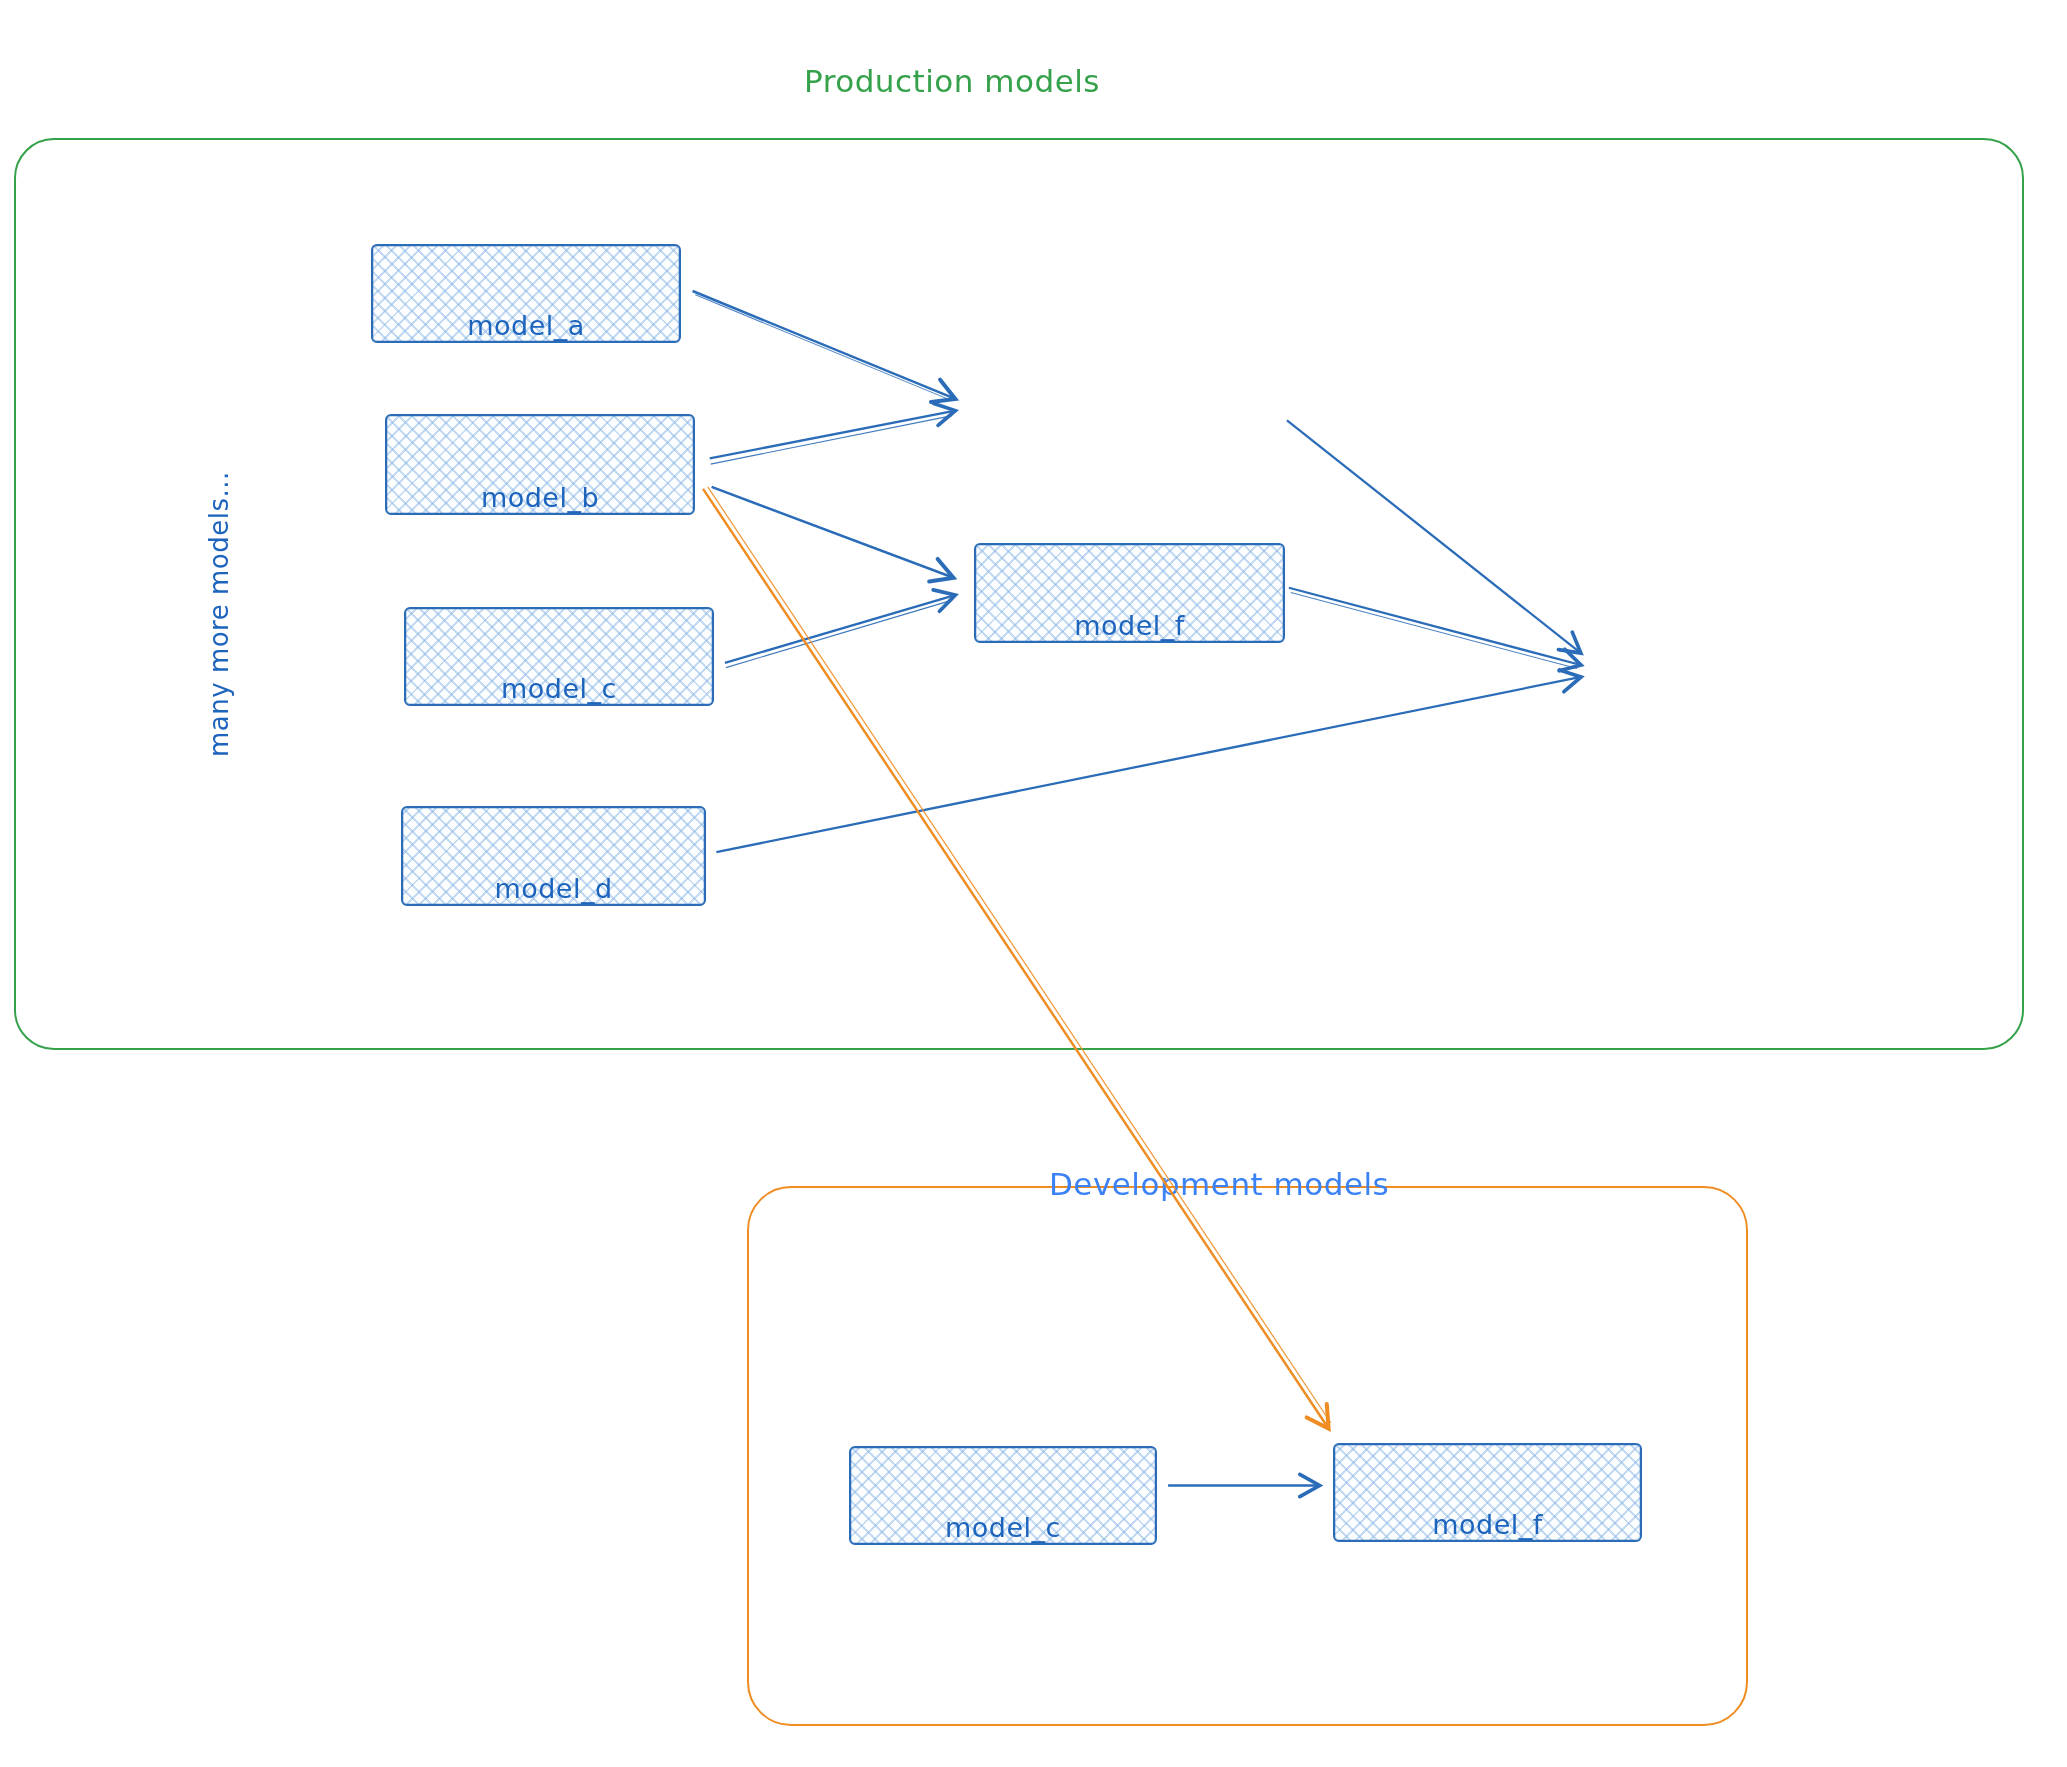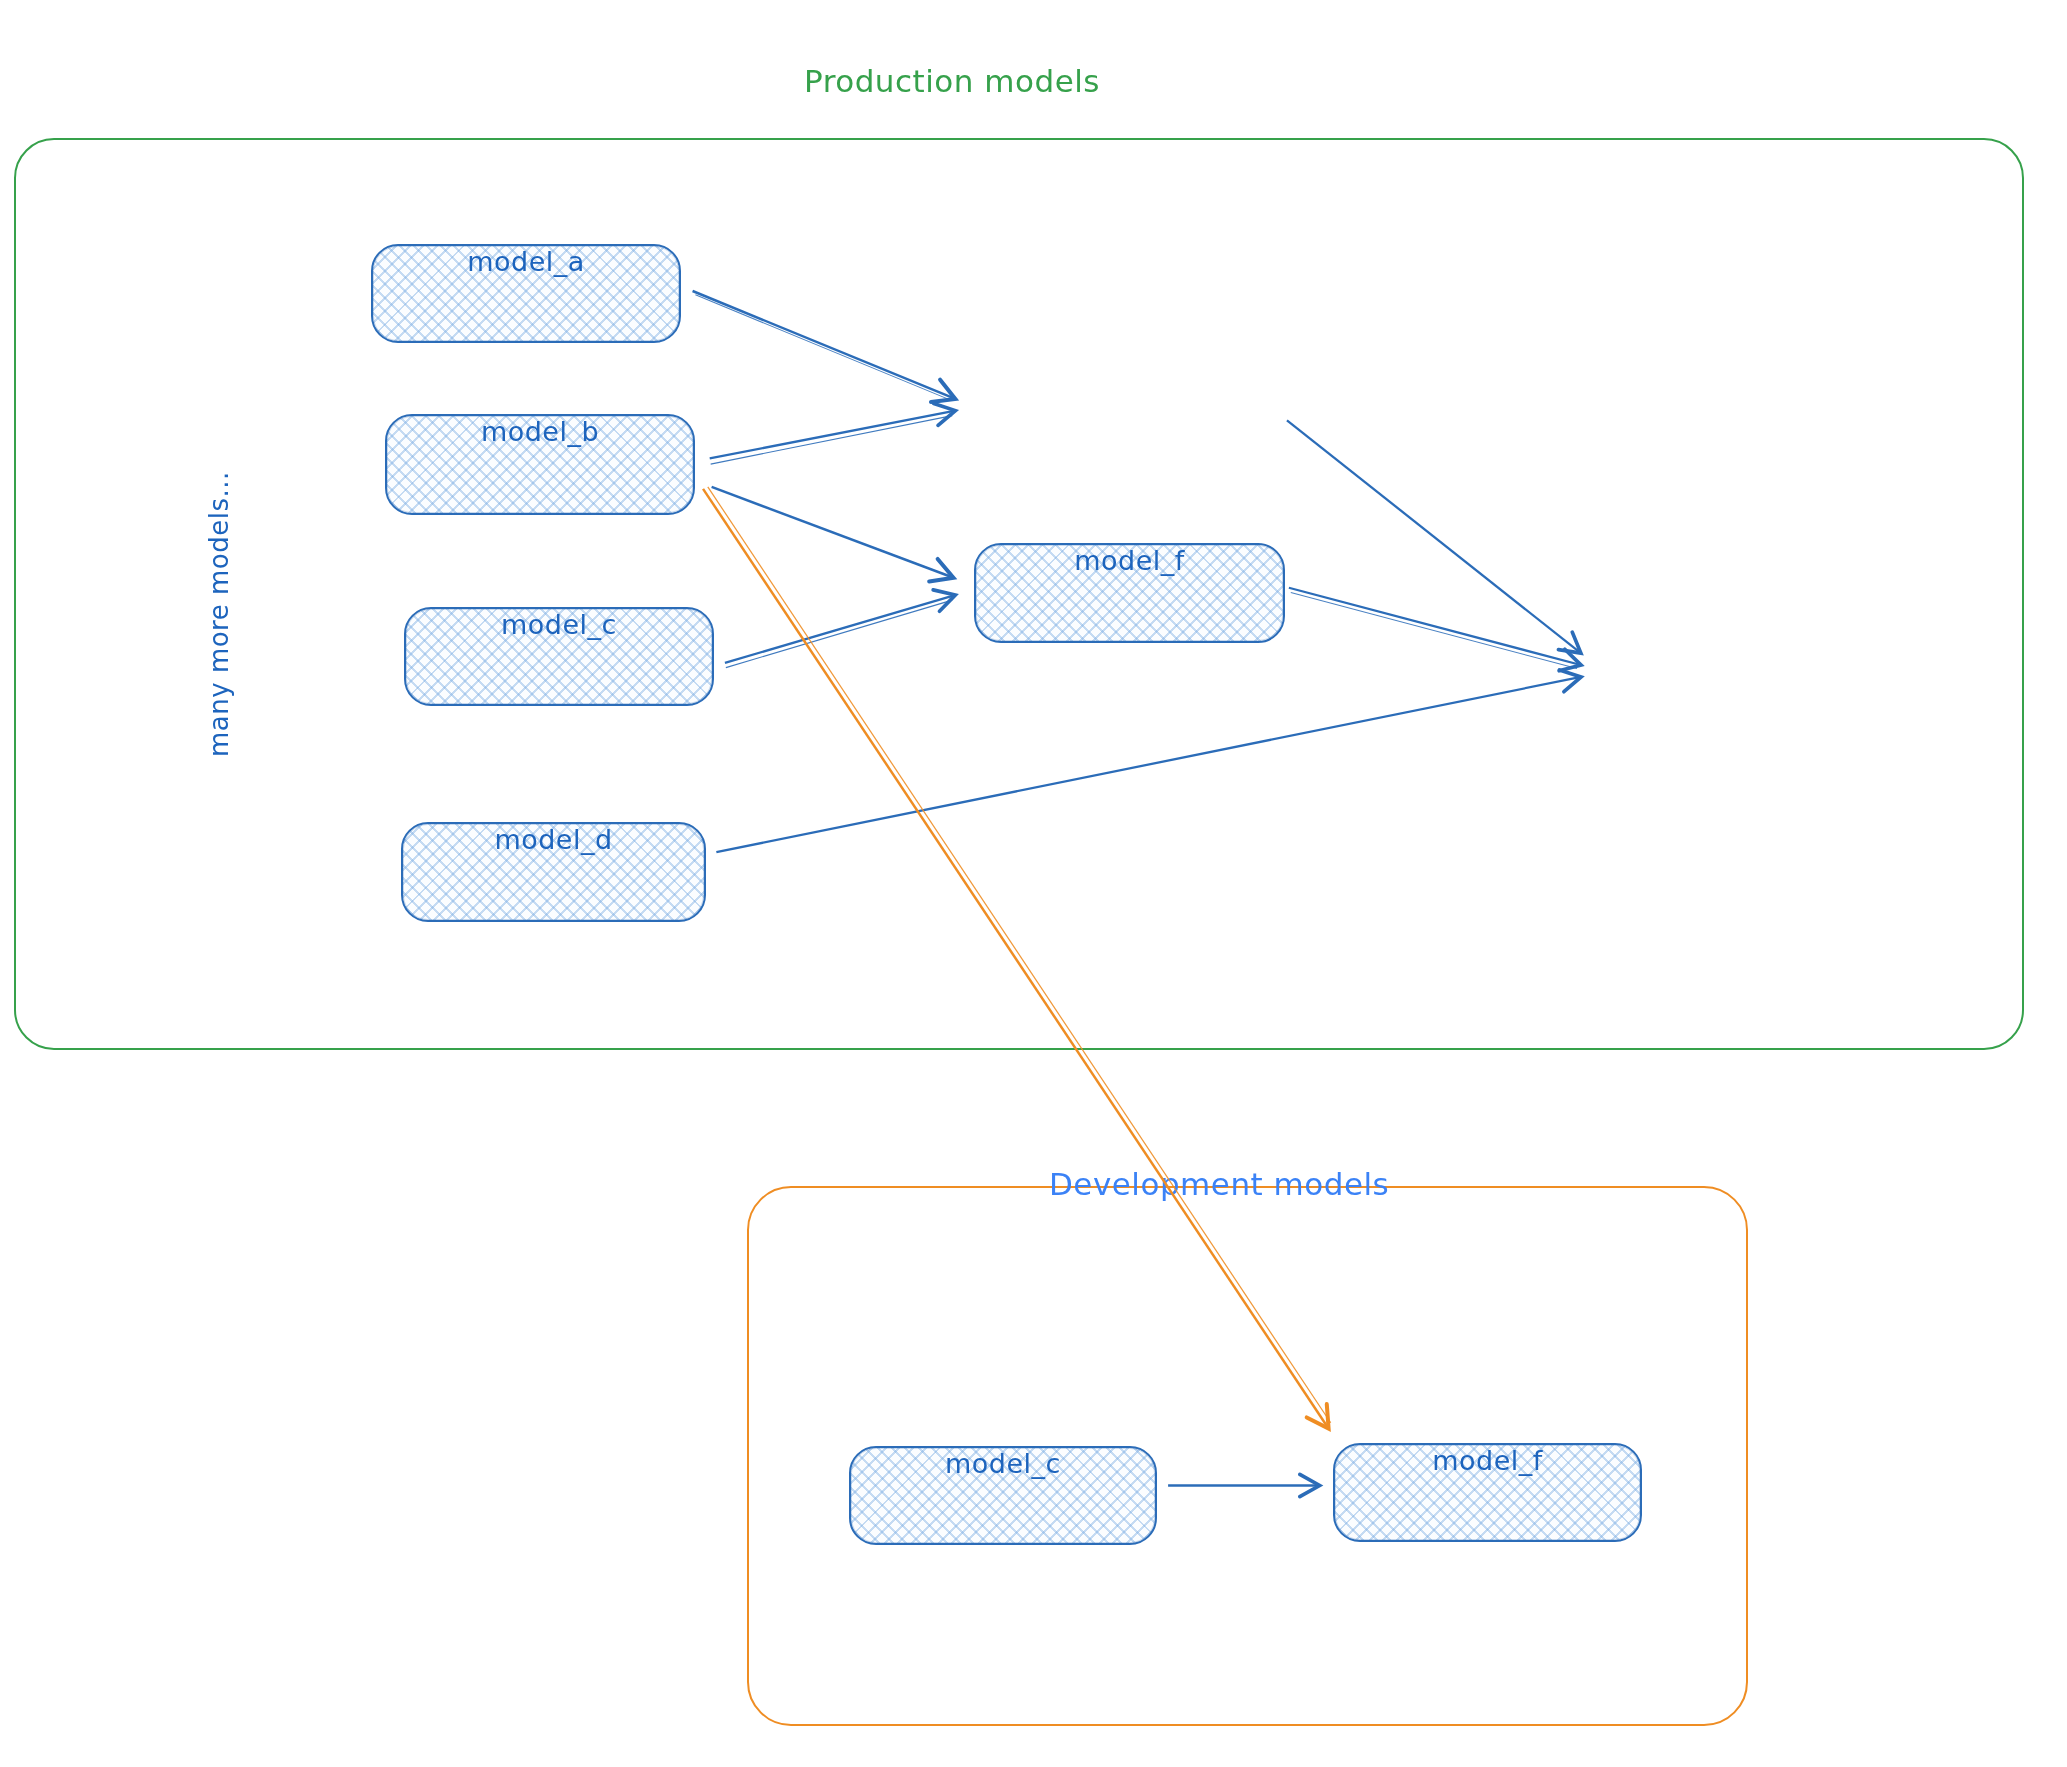--- a/index.html
+++ b/index.html
@@ -23,22 +23,22 @@
     position:absolute;font-size:31px;letter-spacing:0.5px;white-space:nowrap;
   }
   .section-title.prod{left:804px;top:63px;color:#36a14b;text-align:right;}
   .section-title.dev{left:1049px;top:1166px;color:#3b82f6;text-align:right;}
   .side-note{
     position:absolute;left:204px;top:757px;
     color:#1d64bd;font-size:26px;white-space:nowrap;letter-spacing:0.5px;
     transform:rotate(-90deg);transform-origin:0 0;
   }
   .node{
-    position:absolute;display:flex;align-items:flex-start;justify-content:center;
-    border:2.9px solid #2b6cb8;border-radius:27px;
+    position:absolute;display:flex;align-items:flex-end;justify-content:center;
+    border:2.9px solid #2b6cb8;border-radius:6px;
     color:#1d64bd;font-size:27px;letter-spacing:0.5px;
     background:
       repeating-linear-gradient(45deg, rgba(122,172,226,.42) 0 2.1px, rgba(255,255,255,0) 2.1px 9.5px),
       repeating-linear-gradient(-45deg, rgba(122,172,226,.42) 0 2.1px, rgba(255,255,255,0) 2.1px 9.5px),
       #fbfdff;
     box-shadow:inset 0 0 0 1px rgba(43,108,184,.25);
   }
   .edges{position:absolute;left:0;top:0;pointer-events:none;}
 </style>
 </head>
@@ -90,21 +90,21 @@
 
   <div class="node" style="left:371px;top:244px;width:306px;height:95px;">
     <span>model_a</span>
   </div>
   <div class="node" style="left:385px;top:414px;width:306px;height:97px;">
     <span>model_b</span>
   </div>
   <div class="node" style="left:404px;top:607px;width:306px;height:95px;">
     <span>model_c</span>
   </div>
-  <div class="node" style="left:401px;top:806px;width:301px;height:96px;margin-top:16px;">
+  <div class="node" style="left:401px;top:806px;width:301px;height:96px;">
     <span>model_d</span>
   </div>
   <div class="node" style="left:974px;top:543px;width:307px;height:96px;">
     <span>model_f</span>
   </div>
 
   <div class="node" style="left:849px;top:1446px;width:304px;height:95px;">
     <span>model_c</span>
   </div>
   <div class="node" style="left:1333px;top:1443px;width:305px;height:95px;">

